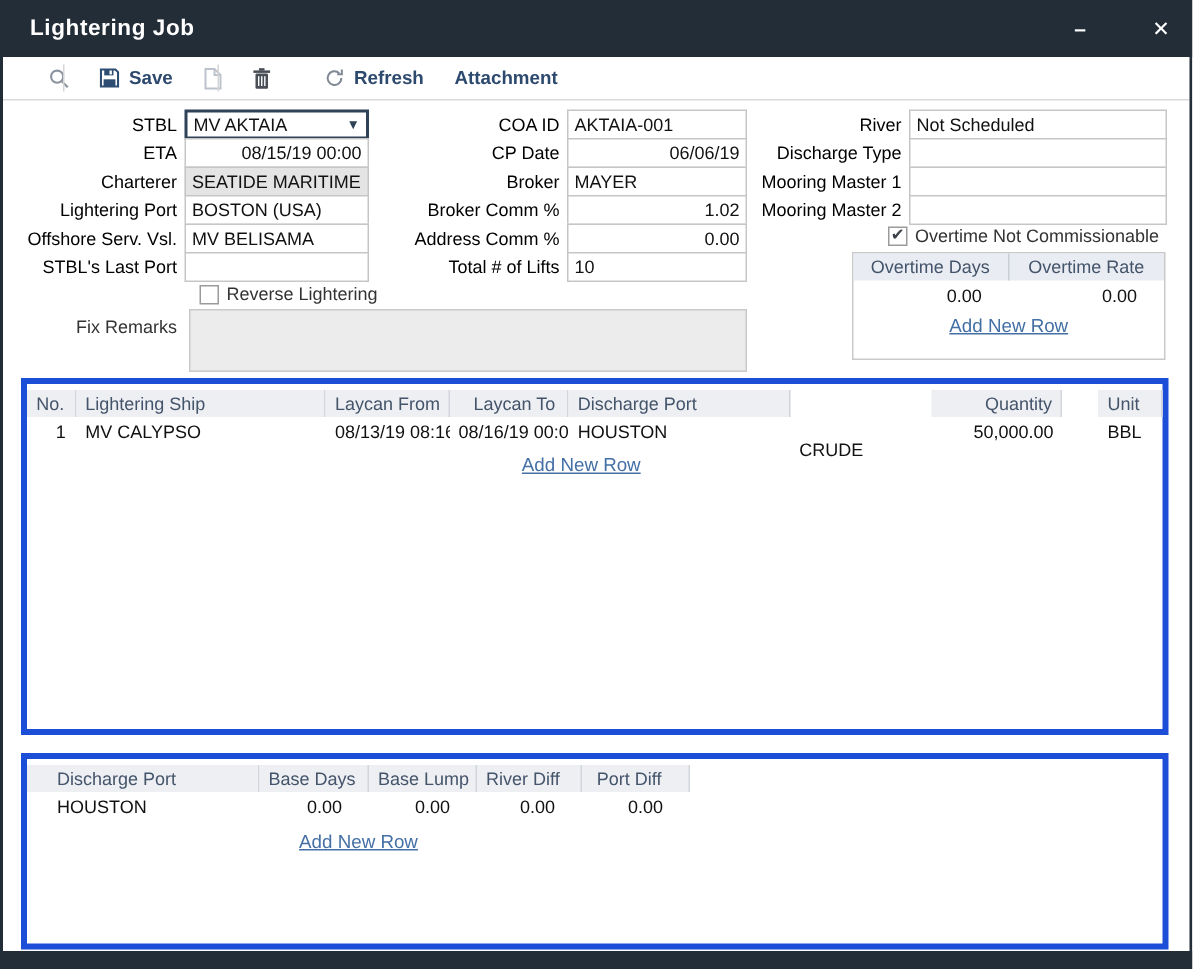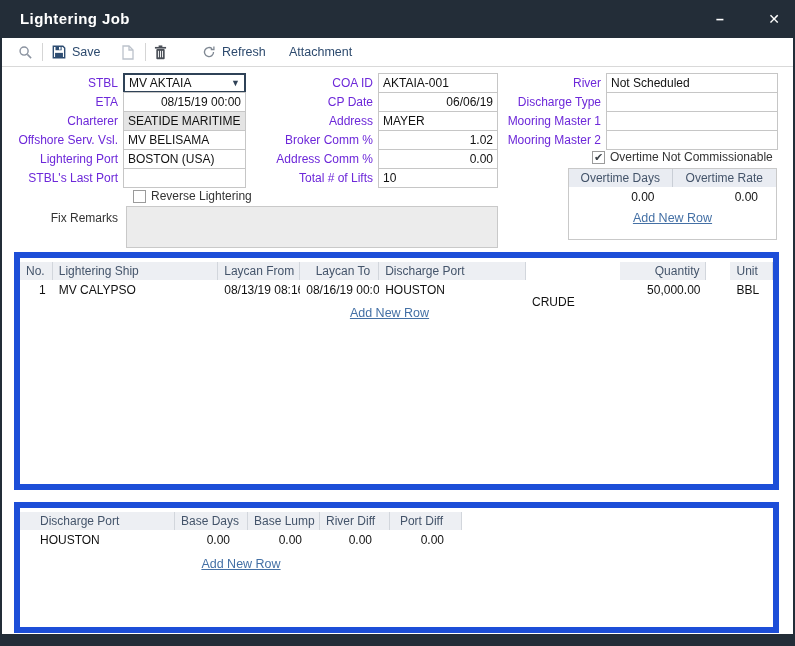--- a/index.html
+++ b/index.html
@@ -9,30 +9,30 @@
   .window { position:relative; width:795px; height:646px; background:#fff; overflow:hidden; }
   .edge { position:absolute; top:0; bottom:0; width:2px; background:#232d38; z-index:5; }
   .edge-l { left:0; } .edge-r { right:0; }
 
   .titlebar { position:absolute; top:0; left:0; right:0; height:38px; background:#232d38; z-index:4; }
   .title { position:absolute; left:20px; top:0; line-height:38px; color:#ffffff; font-size:15px; font-weight:bold; letter-spacing:.4px; }
   .win-btn { position:absolute; top:0; height:38px; line-height:38px; width:30px; text-align:center; color:#fff; font-size:14px; font-weight:bold; cursor:pointer; }
   .btn-min { right:60px; } .btn-close { right:6px; }
 
   .toolbar { position:absolute; top:38px; left:2px; right:2px; height:29px; background:#fff; border-bottom:1px solid #d9d9d9; z-index:3; }
-  .tb-item { position:absolute; top:0; height:28px; display:flex; align-items:center; gap:6px; color:#2d4a6e; font-size:12.5px; font-weight:normal; cursor:pointer; white-space:nowrap; }
+  .tb-item { position:absolute; top:0; height:28px; display:flex; align-items:center; gap:6px; color:#2d4a6e; font-size:12.5px; font-weight:bold; cursor:pointer; white-space:nowrap;margin-left:14px; }
   .tb-sep { position:absolute; top:5px; width:1px; height:18px; background:#d5d5d5; }
 
   .fcol { position:absolute; top:73px; }
   .fcol-left  { left:10px;  width:236px; }
   .fcol-mid   { left:258px; width:240px; }
   .fcol-right { left:506px; width:272px; }
   .frow { display:flex; height:20px; }
   .frow + .frow { margin-top:-1px; }
-  .flabel { flex:1; text-align:right; padding-right:5px; font-size:12px; color:#6d28d9; line-height:20px; white-space:nowrap; }
+  .flabel { flex:1; text-align:right; padding-right:5px; font-size:12px; color:#000000; line-height:20px; white-space:nowrap; }
   .ffield { border:1px solid #c6c6c6; background:#fff; font-size:12px; color:#111; display:flex; align-items:center; padding:0 4px; overflow:hidden; white-space:nowrap; }
   .fcol-left  .ffield { width:123px; }
   .fcol-mid   .ffield { width:120px; }
   .fcol-right .ffield { width:172px; }
   .ffield.readonly { background:#e4e4e4; }
   .ffield.num { justify-content:flex-end; }
   .ffield.select { border:2px solid #2f4257; justify-content:space-between; padding-right:4px; }
   .dd-arrow { font-size:9px; color:#2f4257; }
 
   .cbrow { position:absolute; display:flex; align-items:center; gap:5px; font-size:12px; color:#333; white-space:nowrap; }
@@ -45,21 +45,21 @@
 
   .ot-table { position:absolute; left:568px; top:168px; width:209px; height:72px; border:1px solid #c9c9c9; background:#fff; }
   .ot-header { display:flex; height:18px; background:#e9ecf2; }
   .ot-hc { width:104px; text-align:center; font-size:12px; color:#44546a; line-height:18px; white-space:nowrap; }
   .ot-hc:first-child { border-right:1px solid #c9ced6; }
   .ot-values { display:flex; height:20px; align-items:center; }
   .ot-vc { width:104px; text-align:right; padding-right:18px; font-size:12px; color:#111; }
   .add-link { color:#4470a5; font-size:12.5px; cursor:pointer;text-decoration:underline; }
   .ot-add { text-align:center; margin-top:1px; }
 
-  .panel { position:absolute; left:14px; width:765px; border:6px solid #1d4ed8; background:#fff; }
+  .panel { position:absolute; left:14px; width:765px; border:4px solid #1d4ed8; background:#fff; }
   .grid1 { top:252px; height:238px; }
   .grid2 { top:502px; height:131px; }
   .g-header { display:flex; height:18px; margin-top:4px; }
   .hc { background:#edeff3; color:#44546a; font-size:12px; line-height:18px; border-right:1px solid #d2d6dc; padding:0 6px; white-space:nowrap; overflow:hidden; }
   .g-row { display:flex; height:18px; align-items:center; font-size:12px; color:#111; margin-top:1px; cursor:pointer; }
   .rc { padding:0 6px; white-space:nowrap; overflow:hidden; }
   
   .c1-no{width:33px;text-align:right;padding-right:7px;}
   .c1-ship{width:168px;}
   .c1-from{width:83px;text-align:right;padding-right:14px;}
@@ -148,44 +148,44 @@
     </div>
     <div class="frow">
       <span class="flabel">ETA</span>
       <div class="ffield num">08/15/19 00:00</div>
     </div>
     <div class="frow">
       <span class="flabel">Charterer</span>
       <div class="ffield readonly">SEATIDE MARITIME</div>
     </div>
     <div class="frow">
+      <span class="flabel">Lightering Port</span>
+      <div class="ffield">BOSTON (USA)</div>
+    </div>
+    <div class="frow">
       <span class="flabel">Offshore Serv. Vsl.</span>
       <div class="ffield">MV BELISAMA</div>
     </div>
     <div class="frow">
-      <span class="flabel">Lightering Port</span>
-      <div class="ffield">BOSTON (USA)</div>
-    </div>
-    <div class="frow">
       <span class="flabel">STBL's Last Port</span>
       <div class="ffield"></div>
     </div>
   </div>
 
   <div class="fcol fcol-mid">
     <div class="frow">
       <span class="flabel">COA ID</span>
       <div class="ffield">AKTAIA-001</div>
     </div>
     <div class="frow">
       <span class="flabel">CP Date</span>
       <div class="ffield num">06/06/19</div>
     </div>
     <div class="frow">
-      <span class="flabel">Address</span>
+      <span class="flabel">Broker</span>
       <div class="ffield">MAYER</div>
     </div>
     <div class="frow">
       <span class="flabel">Broker Comm %</span>
       <div class="ffield num">1.02</div>
     </div>
     <div class="frow">
       <span class="flabel">Address Comm %</span>
       <div class="ffield num">0.00</div>
     </div>

